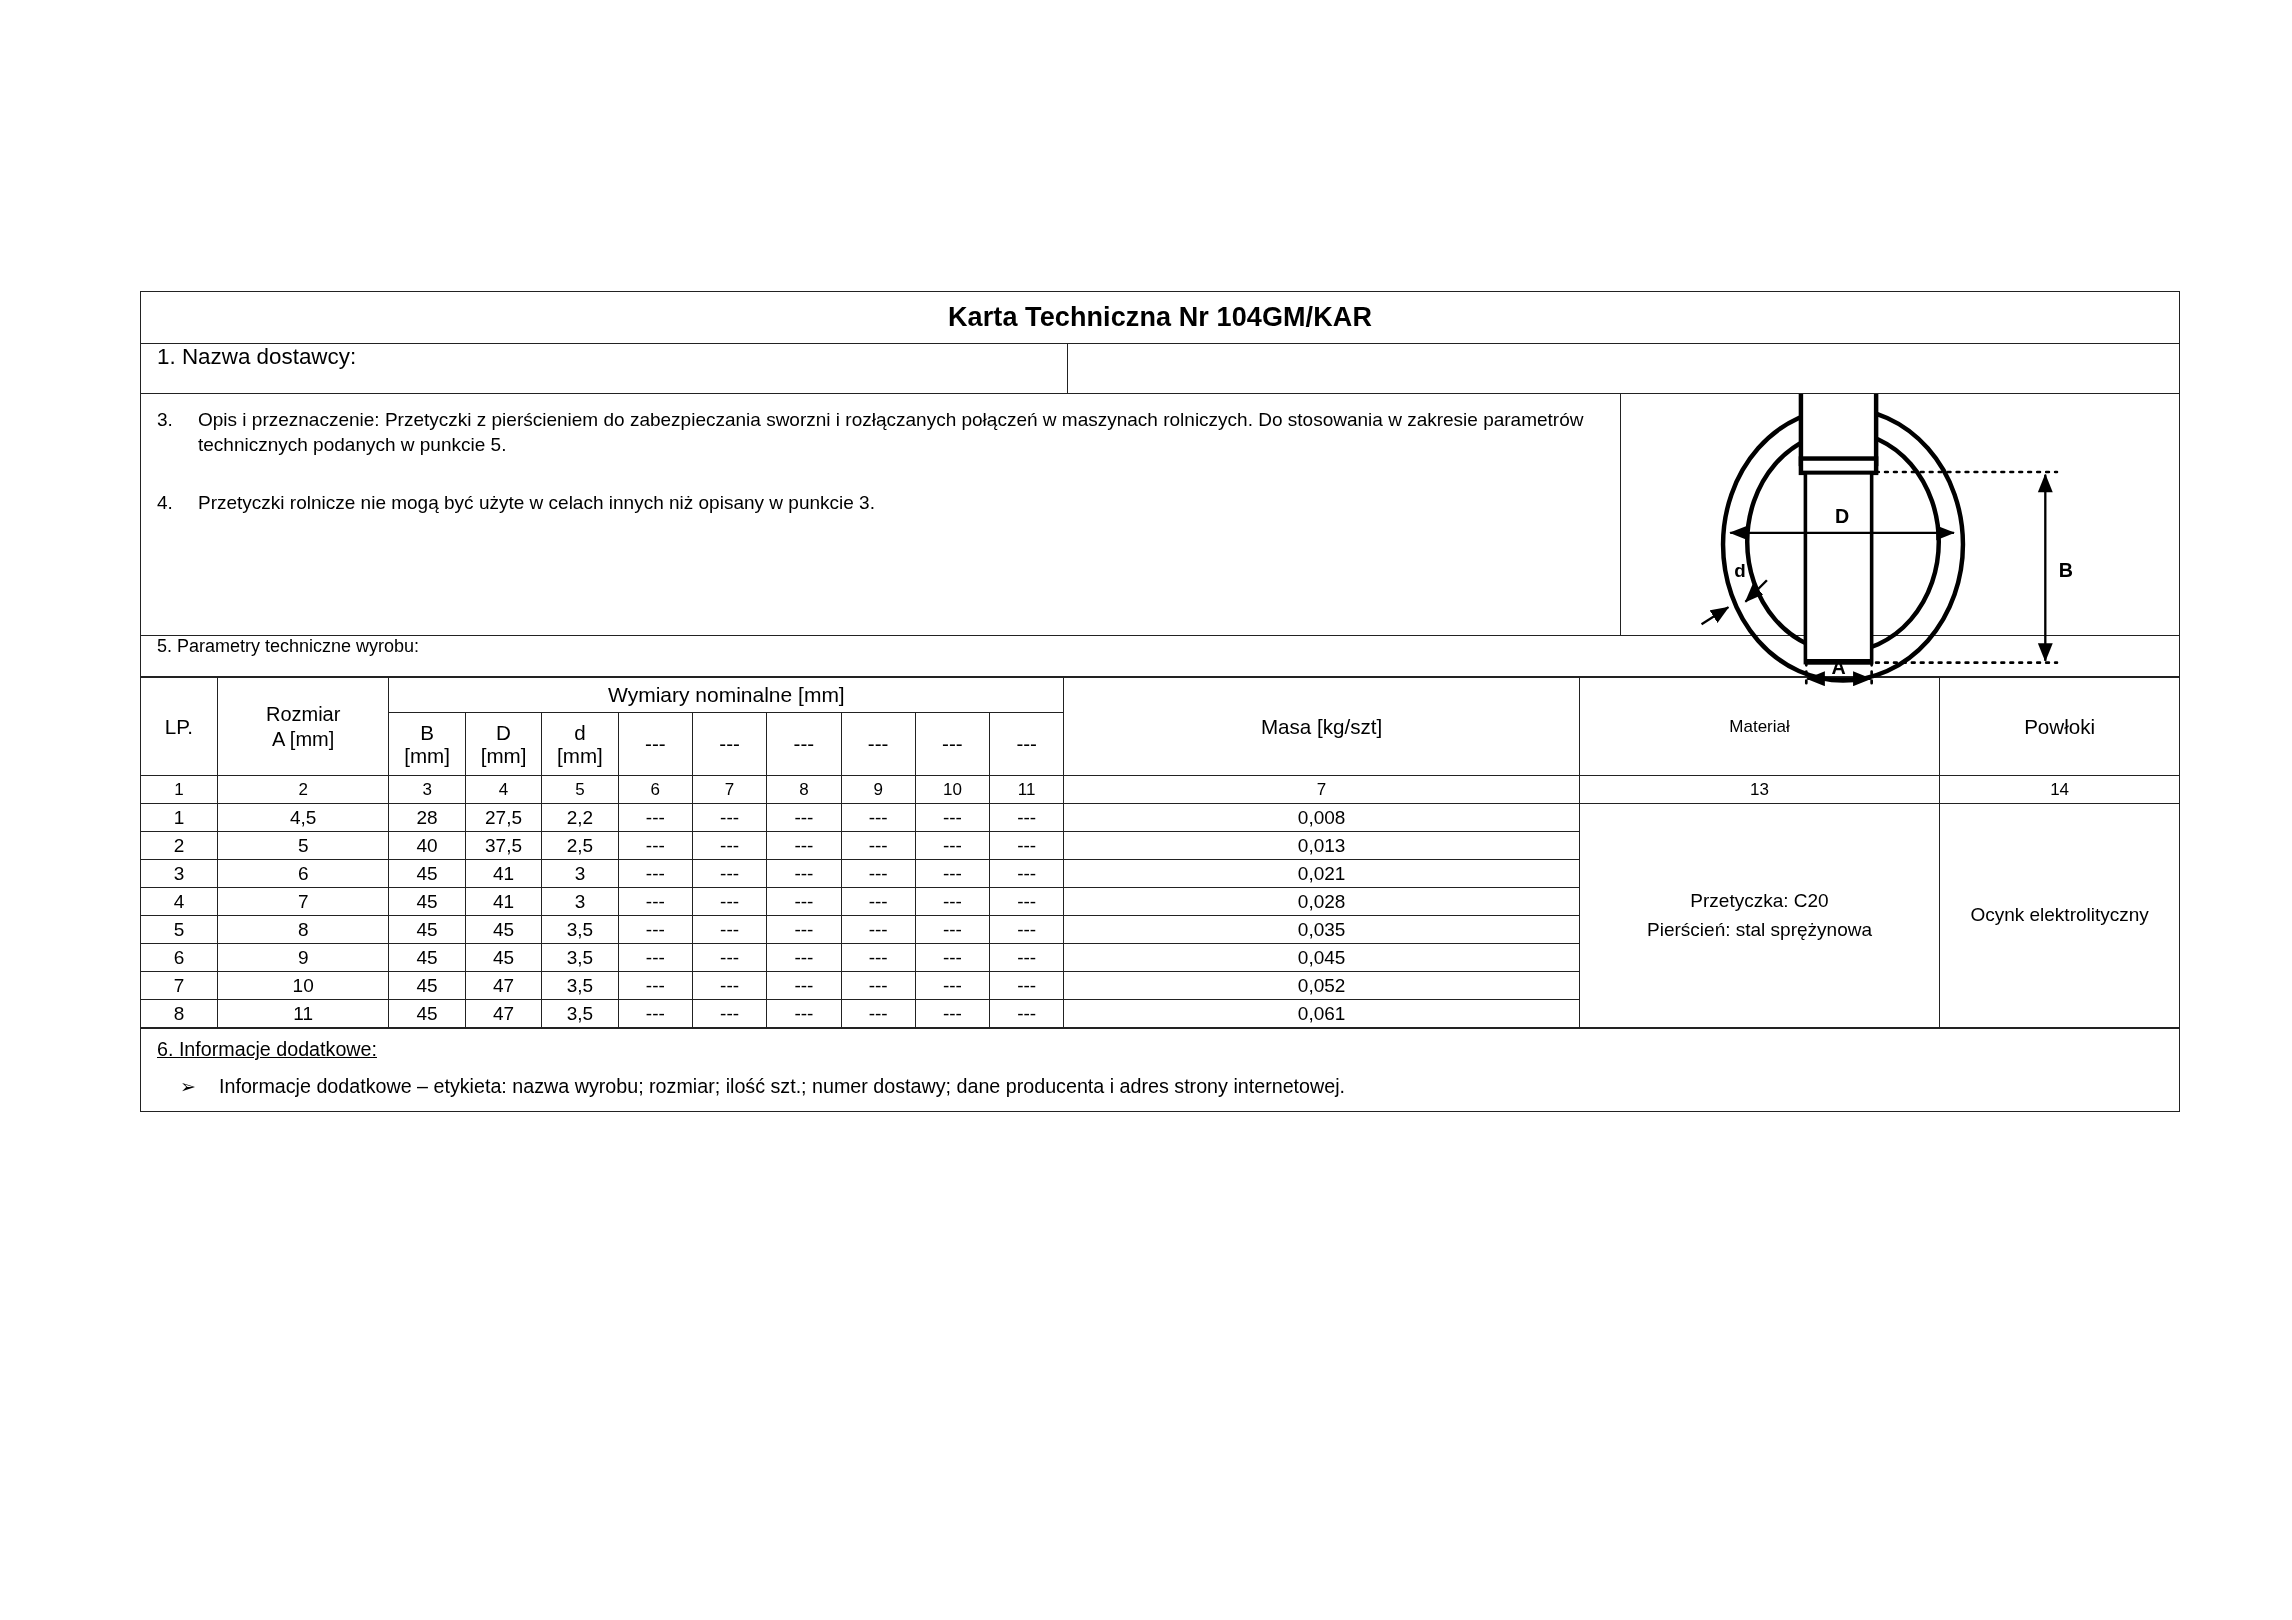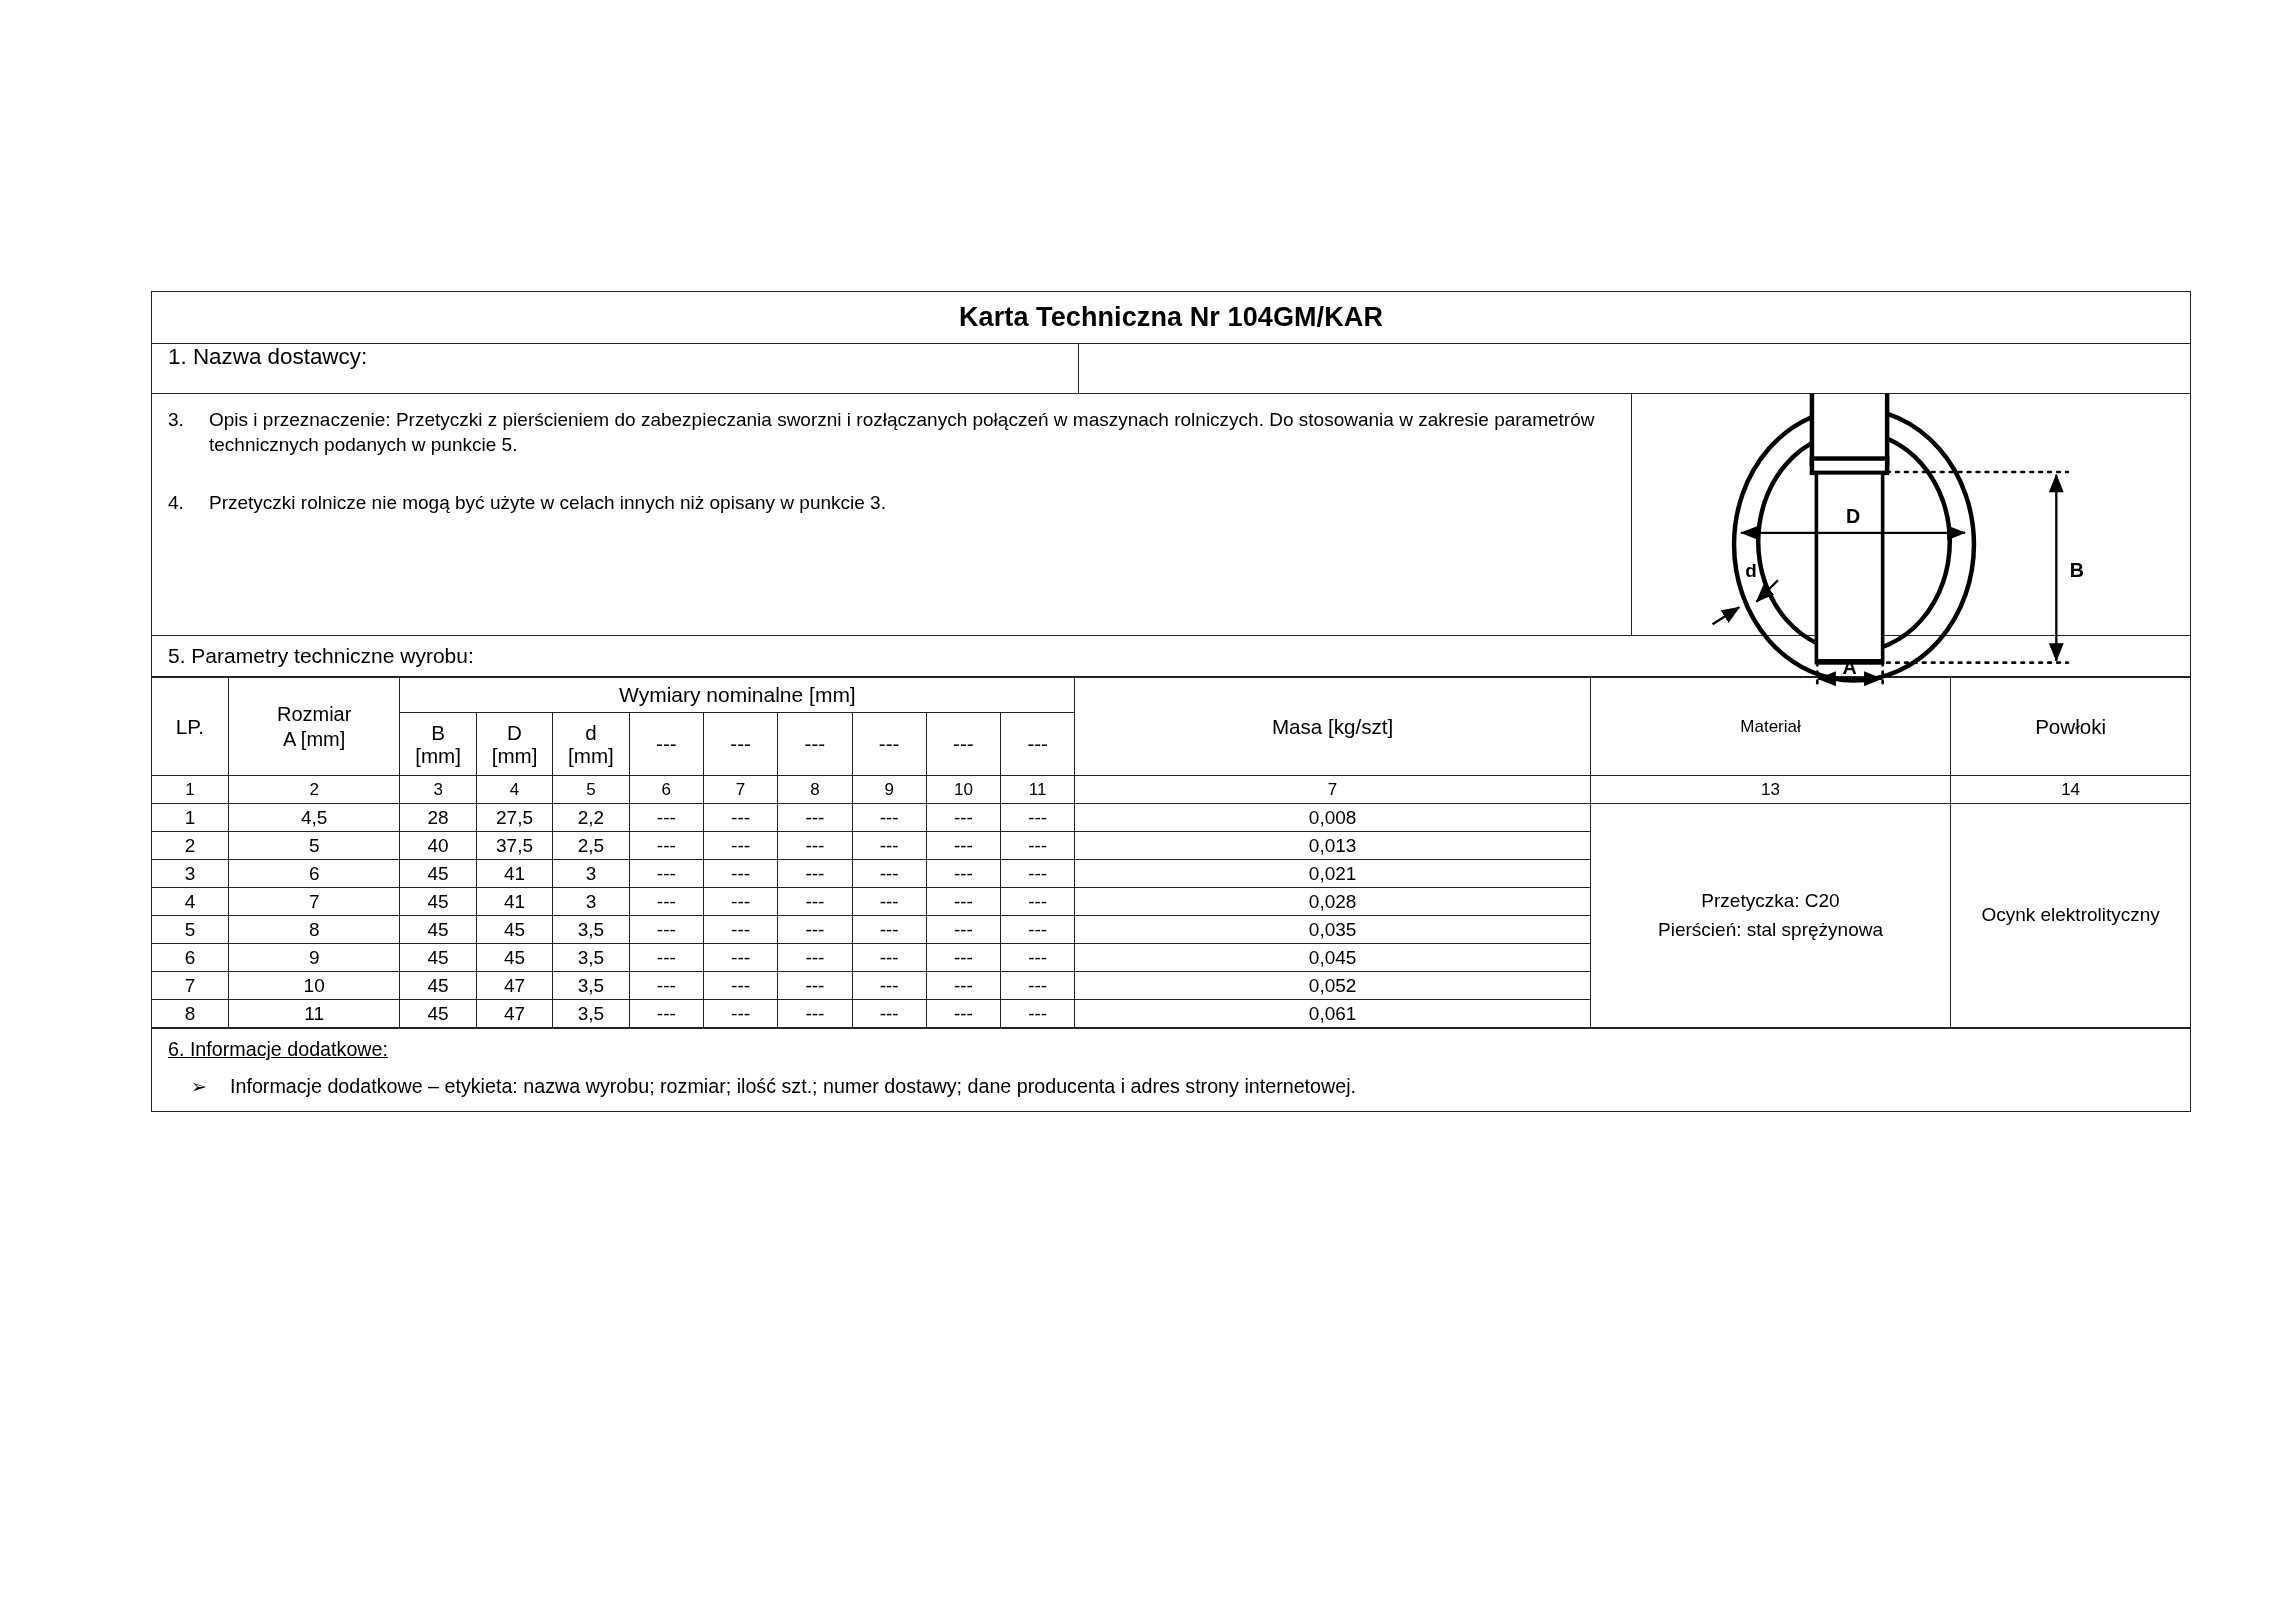--- a/index.html
+++ b/index.html
@@ -20,21 +20,21 @@
     position: absolute;
     left: 0;
     top: 0;
     width: 2293px;
     height: 1620px;
     overflow: hidden;
   }
 
   #sheet {
     position: absolute;
-    left: 151px;
+    left: 140px;
     top: 291px;
     width: 2040px;              
     border: 1.8px solid #222;
     box-sizing: border-box;
     background: #fff;
   }
 
   
   .row {
     display: flex;
@@ -106,22 +106,21 @@
   .draw-cell {
     flex: 1;
     position: relative;
   }
   .draw-cell svg { display: block; }
 
   
   .sec5-band { height: 41px; }
   .sec5-cell {
     display: flex;
-    align-items: center;
-    font-size: 21px;
+    font-size: 18px;
     padding-left: 16px;
     width: 100%;
   }
 
   
   .ptable {
     border-collapse: collapse;
     table-layout: fixed;
     width: 100%;
     font-size: 19px;

